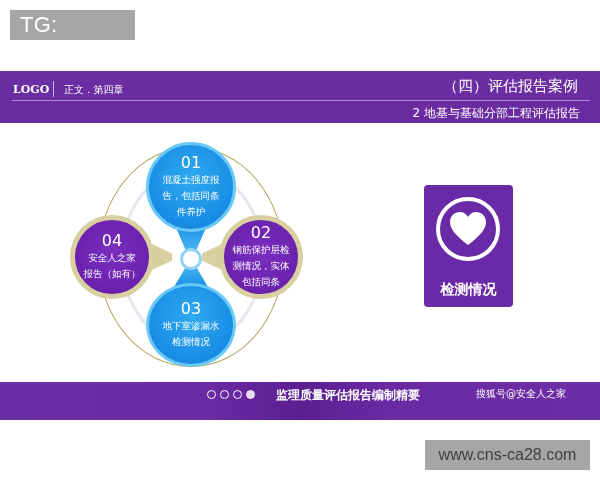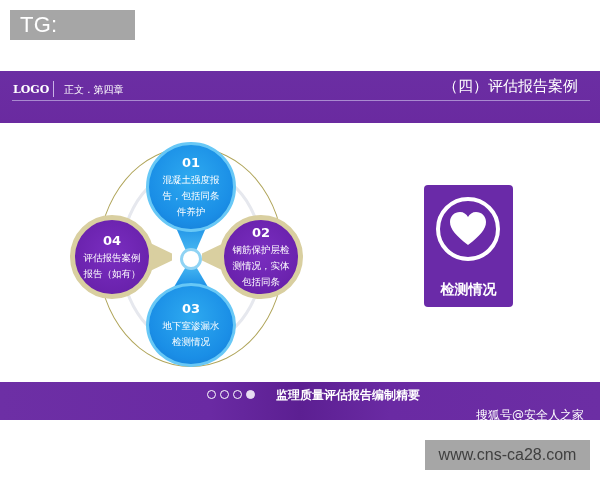--- a/index.html
+++ b/index.html
@@ -39,21 +39,21 @@
     border: 3px solid #e6e8ee;
   }
   .center-dot {
     position: absolute; left: 120px; top: 113px; width: 22px; height: 22px; border-radius: 50%;
     background: #ffffff; border: 3px solid #8fd3f4;
   }
   .petal {
     position: absolute; border-radius: 50%; color: #ffffff; text-align: center;
     font-size: 9.5px; line-height: 16px; display: flex; flex-direction: column; justify-content: center; align-items: center;
   }
-  .petal .num { font-weight: bold; font-size: 13px; line-height: 18px; }
+  .petal .num { font-weight: normal; font-size: 16px; line-height: 18px; }
   .petal.blue {
     background: radial-gradient(circle at 50% 40%, #2eaaf0 0%, #1a8ee6 65%, #1576d0 100%);
     border: 3px solid #68c8f6;
   }
   .petal.purple {
     background: radial-gradient(circle at 50% 45%, #7a2ec0 0%, #6a22ad 70%, #5a1a96 100%);
     border: 5px solid #d9cfa0;
   }
   .p1 { left: 86px; top: 7px; width: 90px; height: 90px; }
   .p3 { left: 86px; top: 148px; width: 90px; height: 84px; }
@@ -93,39 +93,40 @@
   }
 
   .footer {
     position: absolute; left: 0; top: 382px; width: 600px; height: 38px;
     background: linear-gradient(90deg, #6d2fa5 0%, #6a2aa3 35%, #5c1f92 50%, #6a2aa3 65%, #6c2ea4 100%);
   }
   .dots { position: absolute; left: 207px; top: 8px; display: flex; gap: 4px; }
   .dot { width: 9px; height: 9px; border-radius: 50%; border: 1.5px solid #ffffff; }
   .dot.active { background: #e8def2; border-color: #e8def2; }
   .footer-title { position: absolute; left: 276px; top: 5px; color: #ffffff; font-size: 12px; font-weight: bold; }
-  .footer-source { position: absolute; left: 476px; top: 5px; color: #ffffff; font-size: 12px; margin-top: 20px; }
+  .footer-source { position: absolute; left: 476px; top: 5px; color: #ffffff; font-size: 10px; }
 
   .watermark {
     position: absolute; left: 425px; top: 440px; width: 165px; height: 30px; background: #a6a6a6;
     color: #404040; font-family: "Liberation Sans", sans-serif; font-size: 16px; line-height: 30px; text-align: center;
   }
 </style>
 </head>
 <body>
 
 <div class="tg-badge">TG: MYYJJPP</div>
 
 <div class="header">
   <div class="logo">LOGO</div>
   <div class="logo-sep"></div>
   <div class="chapter">正文 . 第四章</div>
   <div class="divider"></div>
   <div class="page-num">第 44 页</div>
   <div class="section-title">（四）评估报告案例</div>
+  <div class="section-sub">2 地基与基础分部工程评估报告</div>
 </div>
 
 <div class="diagram">
   <div class="ring-outer"></div>
   <div class="ring-inner"></div>
   <div class="tail-blue-top"></div>
   <div class="tail-blue-bot"></div>
   <div class="tail-gold-right"></div>
   <div class="tail-gold-left"></div>
 
@@ -141,21 +142,21 @@
     <span>测情况，实体</span>
     <span>包括同条</span>
   </div>
   <div class="petal blue p3">
     <span class="num">03</span>
     <span>地下室渗漏水</span>
     <span>检测情况</span>
   </div>
   <div class="petal purple p4">
     <span class="num">04</span>
-    <span>评估报告案例</span>
+    <span>安全人之家</span>
     <span>报告（如有）</span>
   </div>
   <div class="center-dot"></div>
 </div>
 
 <div class="case-card">
   <div class="heart-ring">
     <svg width="36" height="34" viewBox="0 0 36 34">
       <path d="M18 33 C6 24 0 17 0 10 C0 4 4.5 0 10 0 C13.5 0 16.5 2 18 5 C19.5 2 22.5 0 26 0 C31.5 0 36 4 36 10 C36 17 30 24 18 33 Z" fill="#ffffff"></path>
     </svg>

